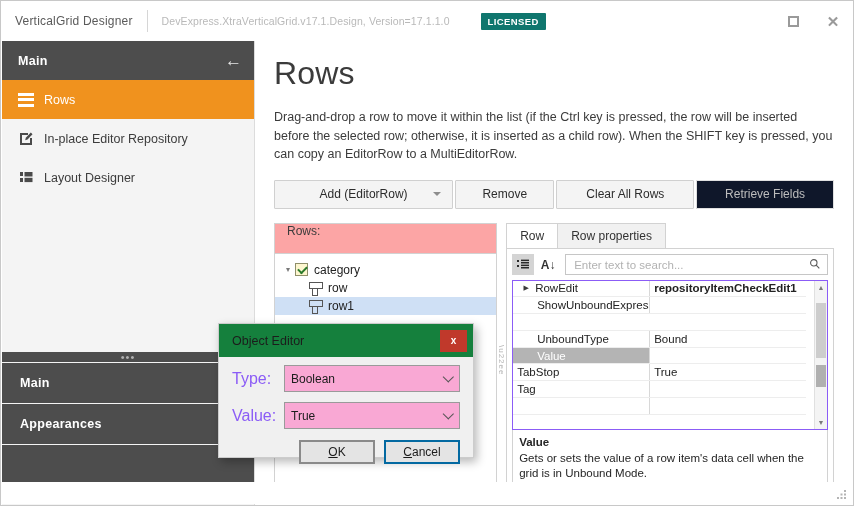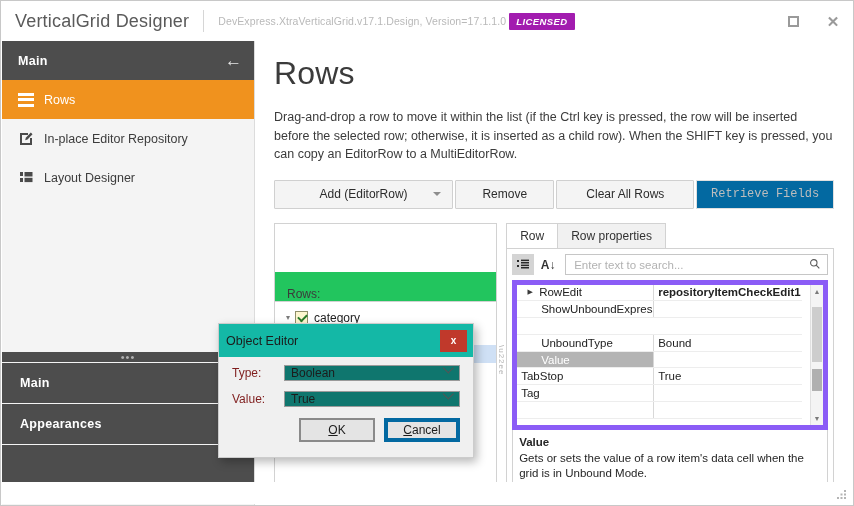--- a/index.html
+++ b/index.html
@@ -19,34 +19,34 @@
   }
 
   
   .titlebar {
     position: absolute; left: 0; top: 0; width: 852px; height: 40px;
     background: #ffffff;
     display: flex; align-items: center;
   }
   .app-title {
     margin-left: 14px;
-    font-size: 18px; color: #5a5a5a; letter-spacing: .2px;
+    font-size: 12px; color: #5a5a5a; letter-spacing: .2px;
   }
   .title-sep {
     width: 1px; height: 22px; background: #d6d6d6; margin: 0 14px;
   }
   .asm-name {
     font-size: 10.5px; color: #b9b9b9; letter-spacing: .1px;
     white-space: nowrap;
   }
   .lic-badge {
-    margin-left: 3px;
-    background: #a21caf; color: #fff;
+    margin-left: 31px;
+    background: #0f766e; color: #fff;
     font-size: 9.5px; font-weight: bold; letter-spacing: .4px;
-    padding: 3px 7px 3px 7px; border-radius: 1px; font-style: italic;
+    padding: 3px 7px 3px 7px; border-radius: 1px;
   }
   .win-btns { margin-left: auto; display: flex; align-items: center; height: 40px; }
   .win-btn {
     width: 40px; height: 38px; display: flex; align-items: center; justify-content: center;
     color: #9a9a9a; font-size: 13px;
   }
   .win-btn.maxbox { font-size: 0; }
   .maxsq { width: 11px; height: 11px; border: 2px solid #9a9a9a; }
   .closex { font-size: 15px; font-weight: bold; color: #9a9a9a; line-height: 1; }
 
@@ -113,31 +113,31 @@
     justify-content: center; border-radius: 1px; position: relative;
   }
   .btn.split { width: 182px; justify-content: center; }
   .btn.split .caret {
     position: absolute; right: 11px; top: 50%; transform: translateY(-50%);
     width: 0; height: 0; border-left: 4px solid transparent;
     border-right: 4px solid transparent; border-top: 4px solid #8d8d8d;
   }
   .btn.w105 { width: 101px; }
   .btn.w138 { width: 140px; }
-  .btn.disabled { color: #bdbdbd; background: #0369a1; border-color: #e0e0e0; font-family: Liberation Mono, monospace; }
+  .btn.disabled { color: #bdbdbd; background: #0f172a; border-color: #e0e0e0; }
 
   
   .panels { display: flex; }
   .rows-panel {
     width: 230px; height: 275px; border: 1px solid #d2d2d2; background: #ffffff;
   }
   .rows-head {
-    height: 30px; border-bottom: 1px solid #d2d2d2; background: #22c55e;
-    display: flex; align-items: flex-end; padding-left: 12px;
-    font-size: 12px; color: #3b3b3b; margin-top: 48px;
+    height: 30px; border-bottom: 1px solid #d2d2d2; background: #fca5a5;
+    display: flex; align-items: flex-start; padding-left: 12px;
+    font-size: 12px; color: #3b3b3b;
   }
   .tree { padding: 7px 0 0 0; font-size: 12px; color: #222; }
   .tnode { height: 18px; display: flex; align-items: center; padding-left: 6px; }
   .tnode.sel { background: #cfe0f5; }
   .texp {
     width: 14px; text-align: center; color: #7a7a7a; font-size: 8px; line-height: 1;
   }
   .tind { width: 28px; }
   .ico-cat {
     width: 13px; height: 13px; background: #fdf6cf; border: 1px solid #8f8f6a;
@@ -190,21 +190,21 @@
     display: flex; align-items: center; padding: 0 6px; margin-left: 3px;
   }
   .search-wrap input {
     border: none; outline: none; flex: 1; font-size: 11.5px; color: #333;
     font-family: "Liberation Sans", sans-serif; background: transparent;
   }
   .search-wrap input::placeholder { color: #b2b2b2; }
   .mag { color: #6a6a6a; font-size: 11px; transform: rotate(-45deg); }
 
   .pg-grid {
-    flex: 1; border: 5px solid #8b5cf6; position: relative; overflow: hidden;
+    flex: 1; border: 1px solid #8b5cf6; position: relative; overflow: hidden;
     display: flex;
     gap: 8px;
   }
   .pg-rows { flex: 1; }
   .pg-row { height: 16.8px; display: flex; font-size: 11.5px; color: #222; border-bottom: 1px solid #ededed; }
   .pg-name {
     width: 137px; border-right: 1px solid #d8d8d8; display: flex; align-items: center;
     padding-left: 4px; overflow: hidden; white-space: nowrap;
   }
   .pg-name.ind { padding-left: 24px; }
@@ -228,44 +228,44 @@
   }
   .pg-desc .t { font-weight: bold; display: block; margin-bottom: 1px; }
 
   
   .dialog {
     position: absolute; left: 217px; top: 322px; width: 256px; height: 135px;
     background: #f0f0f0; border: 1px solid #cccccc;
     box-shadow: 3px 4px 9px rgba(0,0,0,0.28);
   }
   .dlg-title {
-    height: 33px; background: #14b8a6; display: flex; align-items: center;
-    padding-left: 7px; font-size: 12.5px; color: #1c1c1c;
+    height: 33px; background: #15803d; display: flex; align-items: center;
+    padding-left: 13px; font-size: 12.5px; color: #1c1c1c;
   }
   .dlg-close {
     margin-left: auto; width: 27px; height: 22px; margin-right: 6px;
     background: #c0392b; color: #fff; display: flex; align-items: center;
     justify-content: center; font-size: 10px; font-weight: bold;
   }
   .dlg-body { padding: 8px 13px 0 13px; }
   .dlg-field { display: flex; align-items: center; margin-bottom: 10px; }
-  .dlg-label { width: 52px; font-size: 12px; color: #7f1d1d; }
+  .dlg-label { width: 52px; font-size: 16px; color: #8b5cf6; }
   .dlg-select {
-    flex: 1; height: 16px; background: #0f766e; border: 1px solid #9a9a9a;
-    display: flex; align-items: flex-start; padding: 0 6px; font-size: 12px; color: #1c1c1c;
+    flex: 1; height: 27px; background: #f9a8d4; border: 1px solid #9a9a9a;
+    display: flex; align-items: center; padding: 0 6px; font-size: 12px; color: #1c1c1c;
     position: relative;
   }
   .dlg-select .chev {
     margin-left: auto; width: 8px; height: 8px;
     border-left: 1.5px solid #555; border-bottom: 1.5px solid #555;
     transform: rotate(-45deg) translate(1px,-2px);
   }
   .dlg-btns { display: flex; justify-content: flex-end; gap: 9px; padding: 1px 13px 0 13px; }
   .dlg-btn {
-    width: 76px; height: 24px; background: #e4e4e4; border: 4px solid #0369a1;
+    width: 76px; height: 24px; background: #e4e4e4; border: 2px solid #0369a1;
     font-size: 12px; color: #1c1c1c; display: flex; align-items: center; justify-content: center;
   }
   .dlg-btn.default { border: 2px solid #8a8a8a; }
   .dlg-btn u { text-decoration: underline; }
 
   
   .statusbar {
     position: absolute; left: 1px; bottom: 1px; width: 852px; height: 22px; background: #ffffff;
   }
   .resize-grip {

